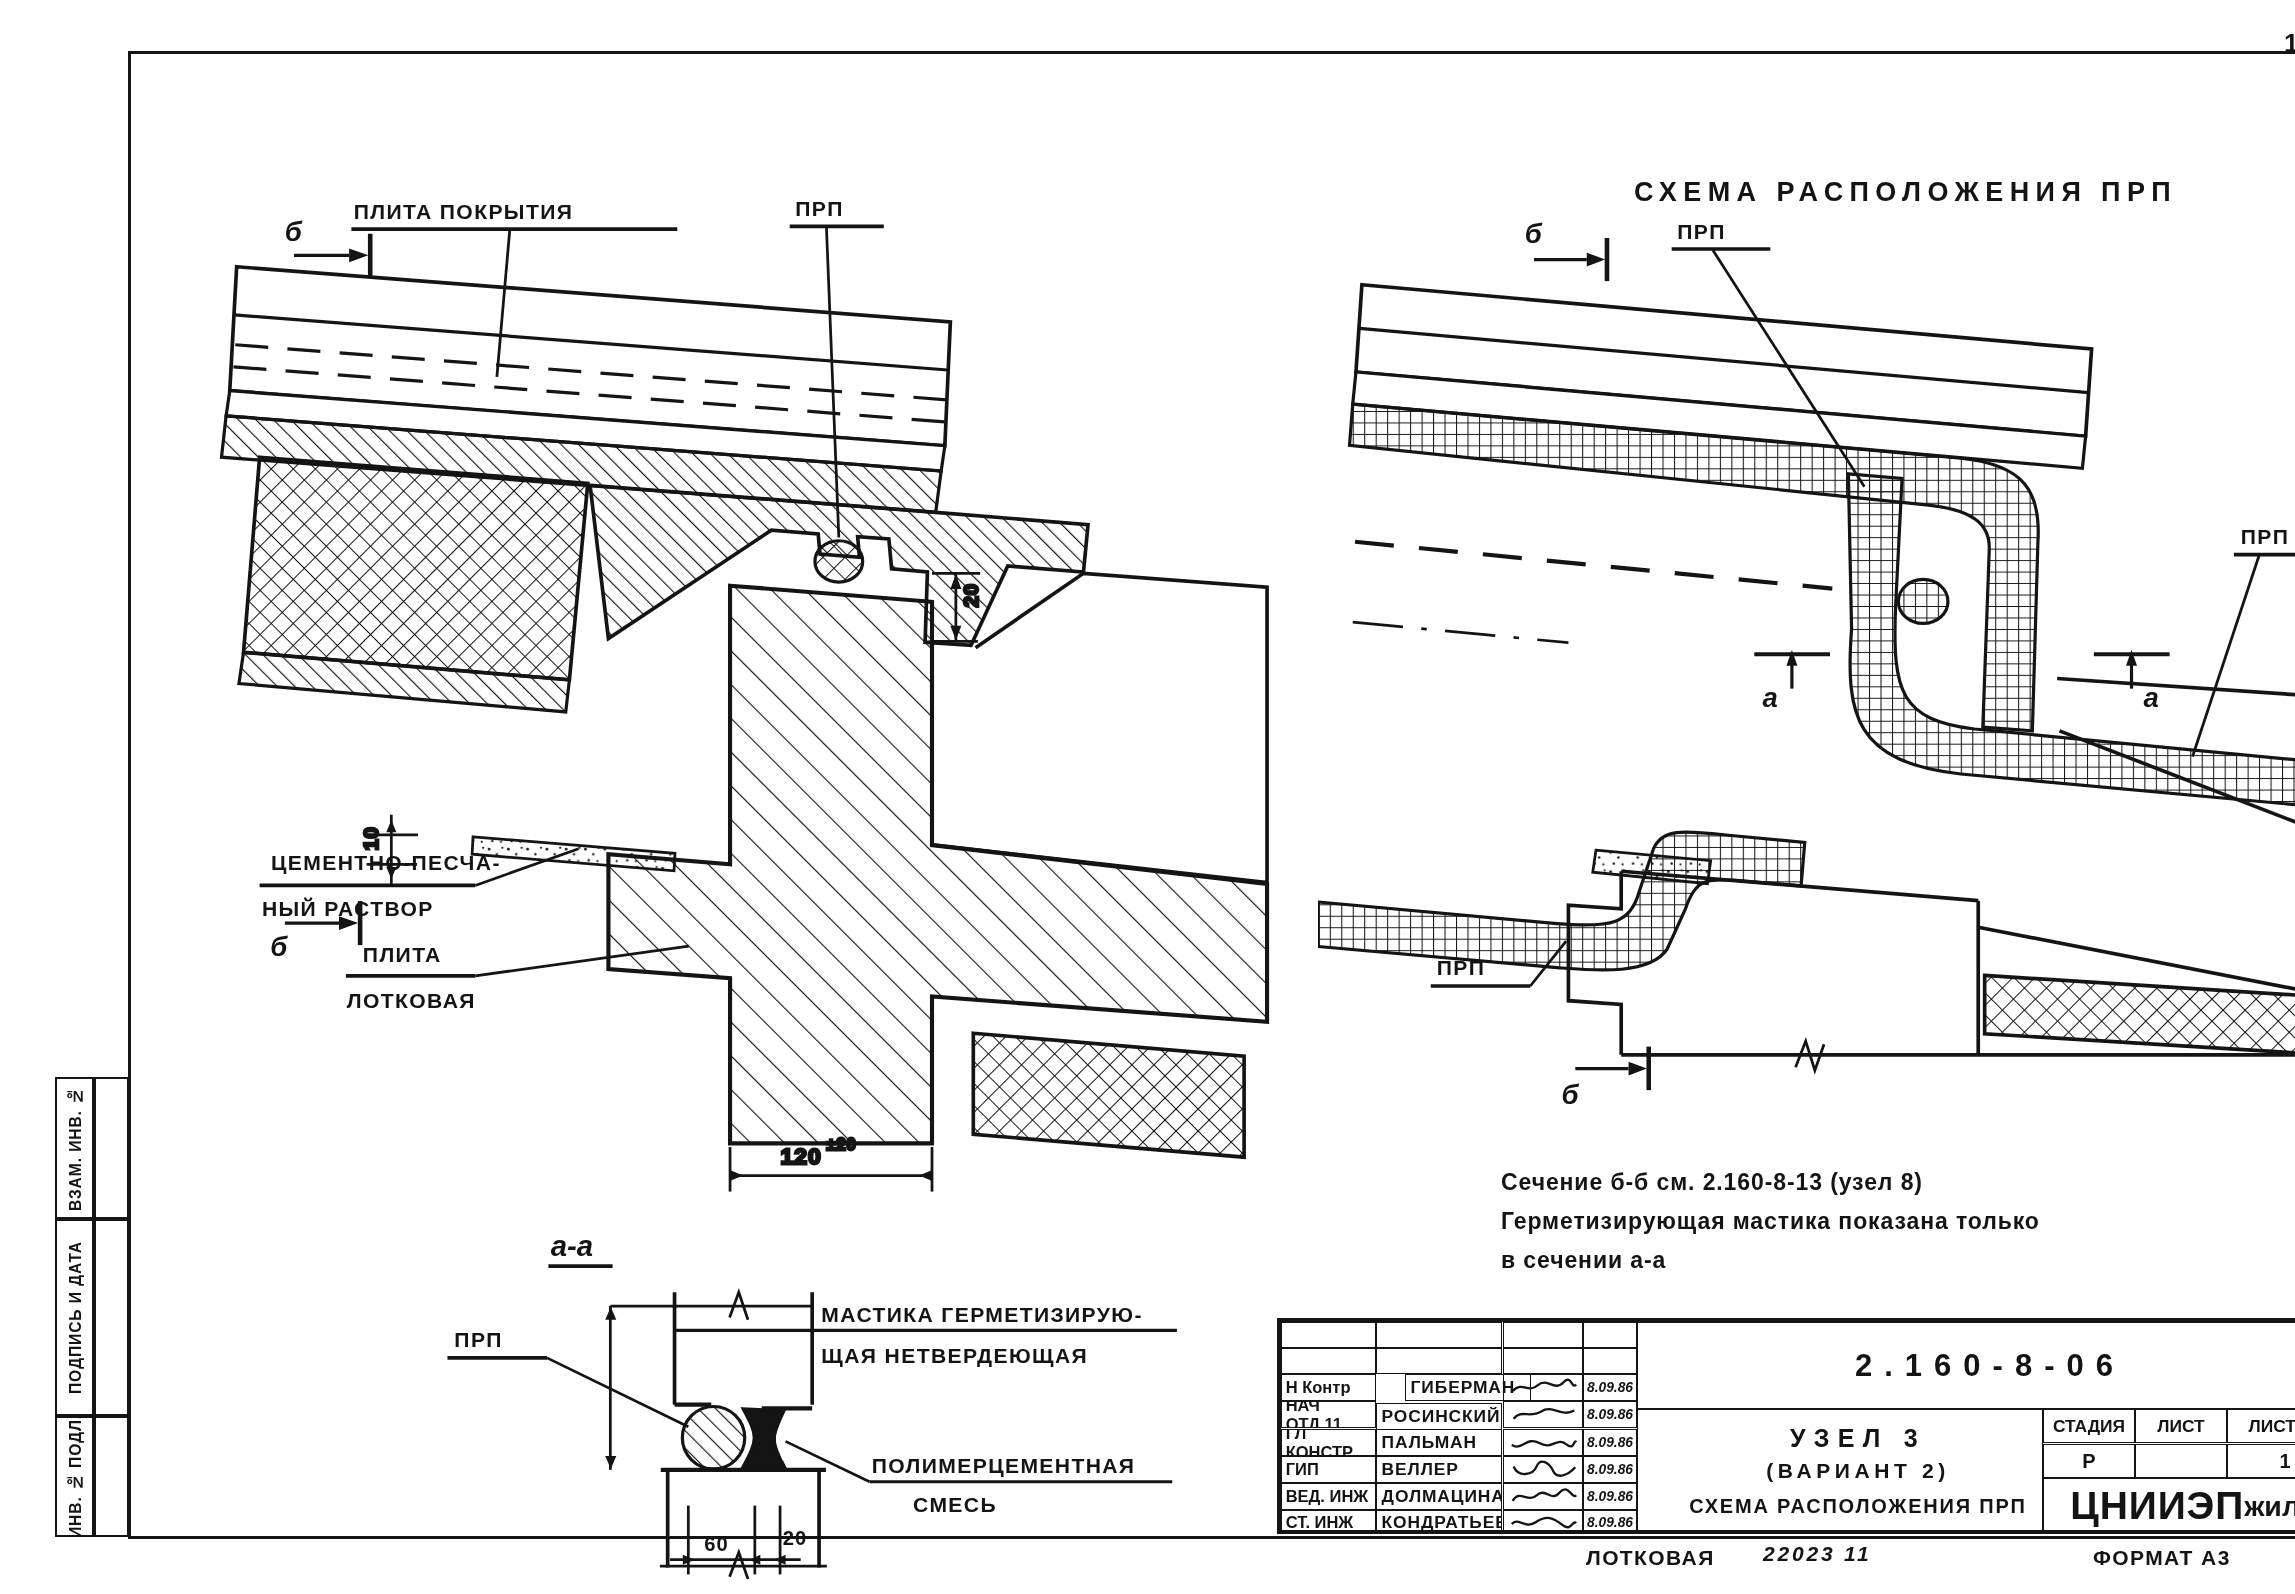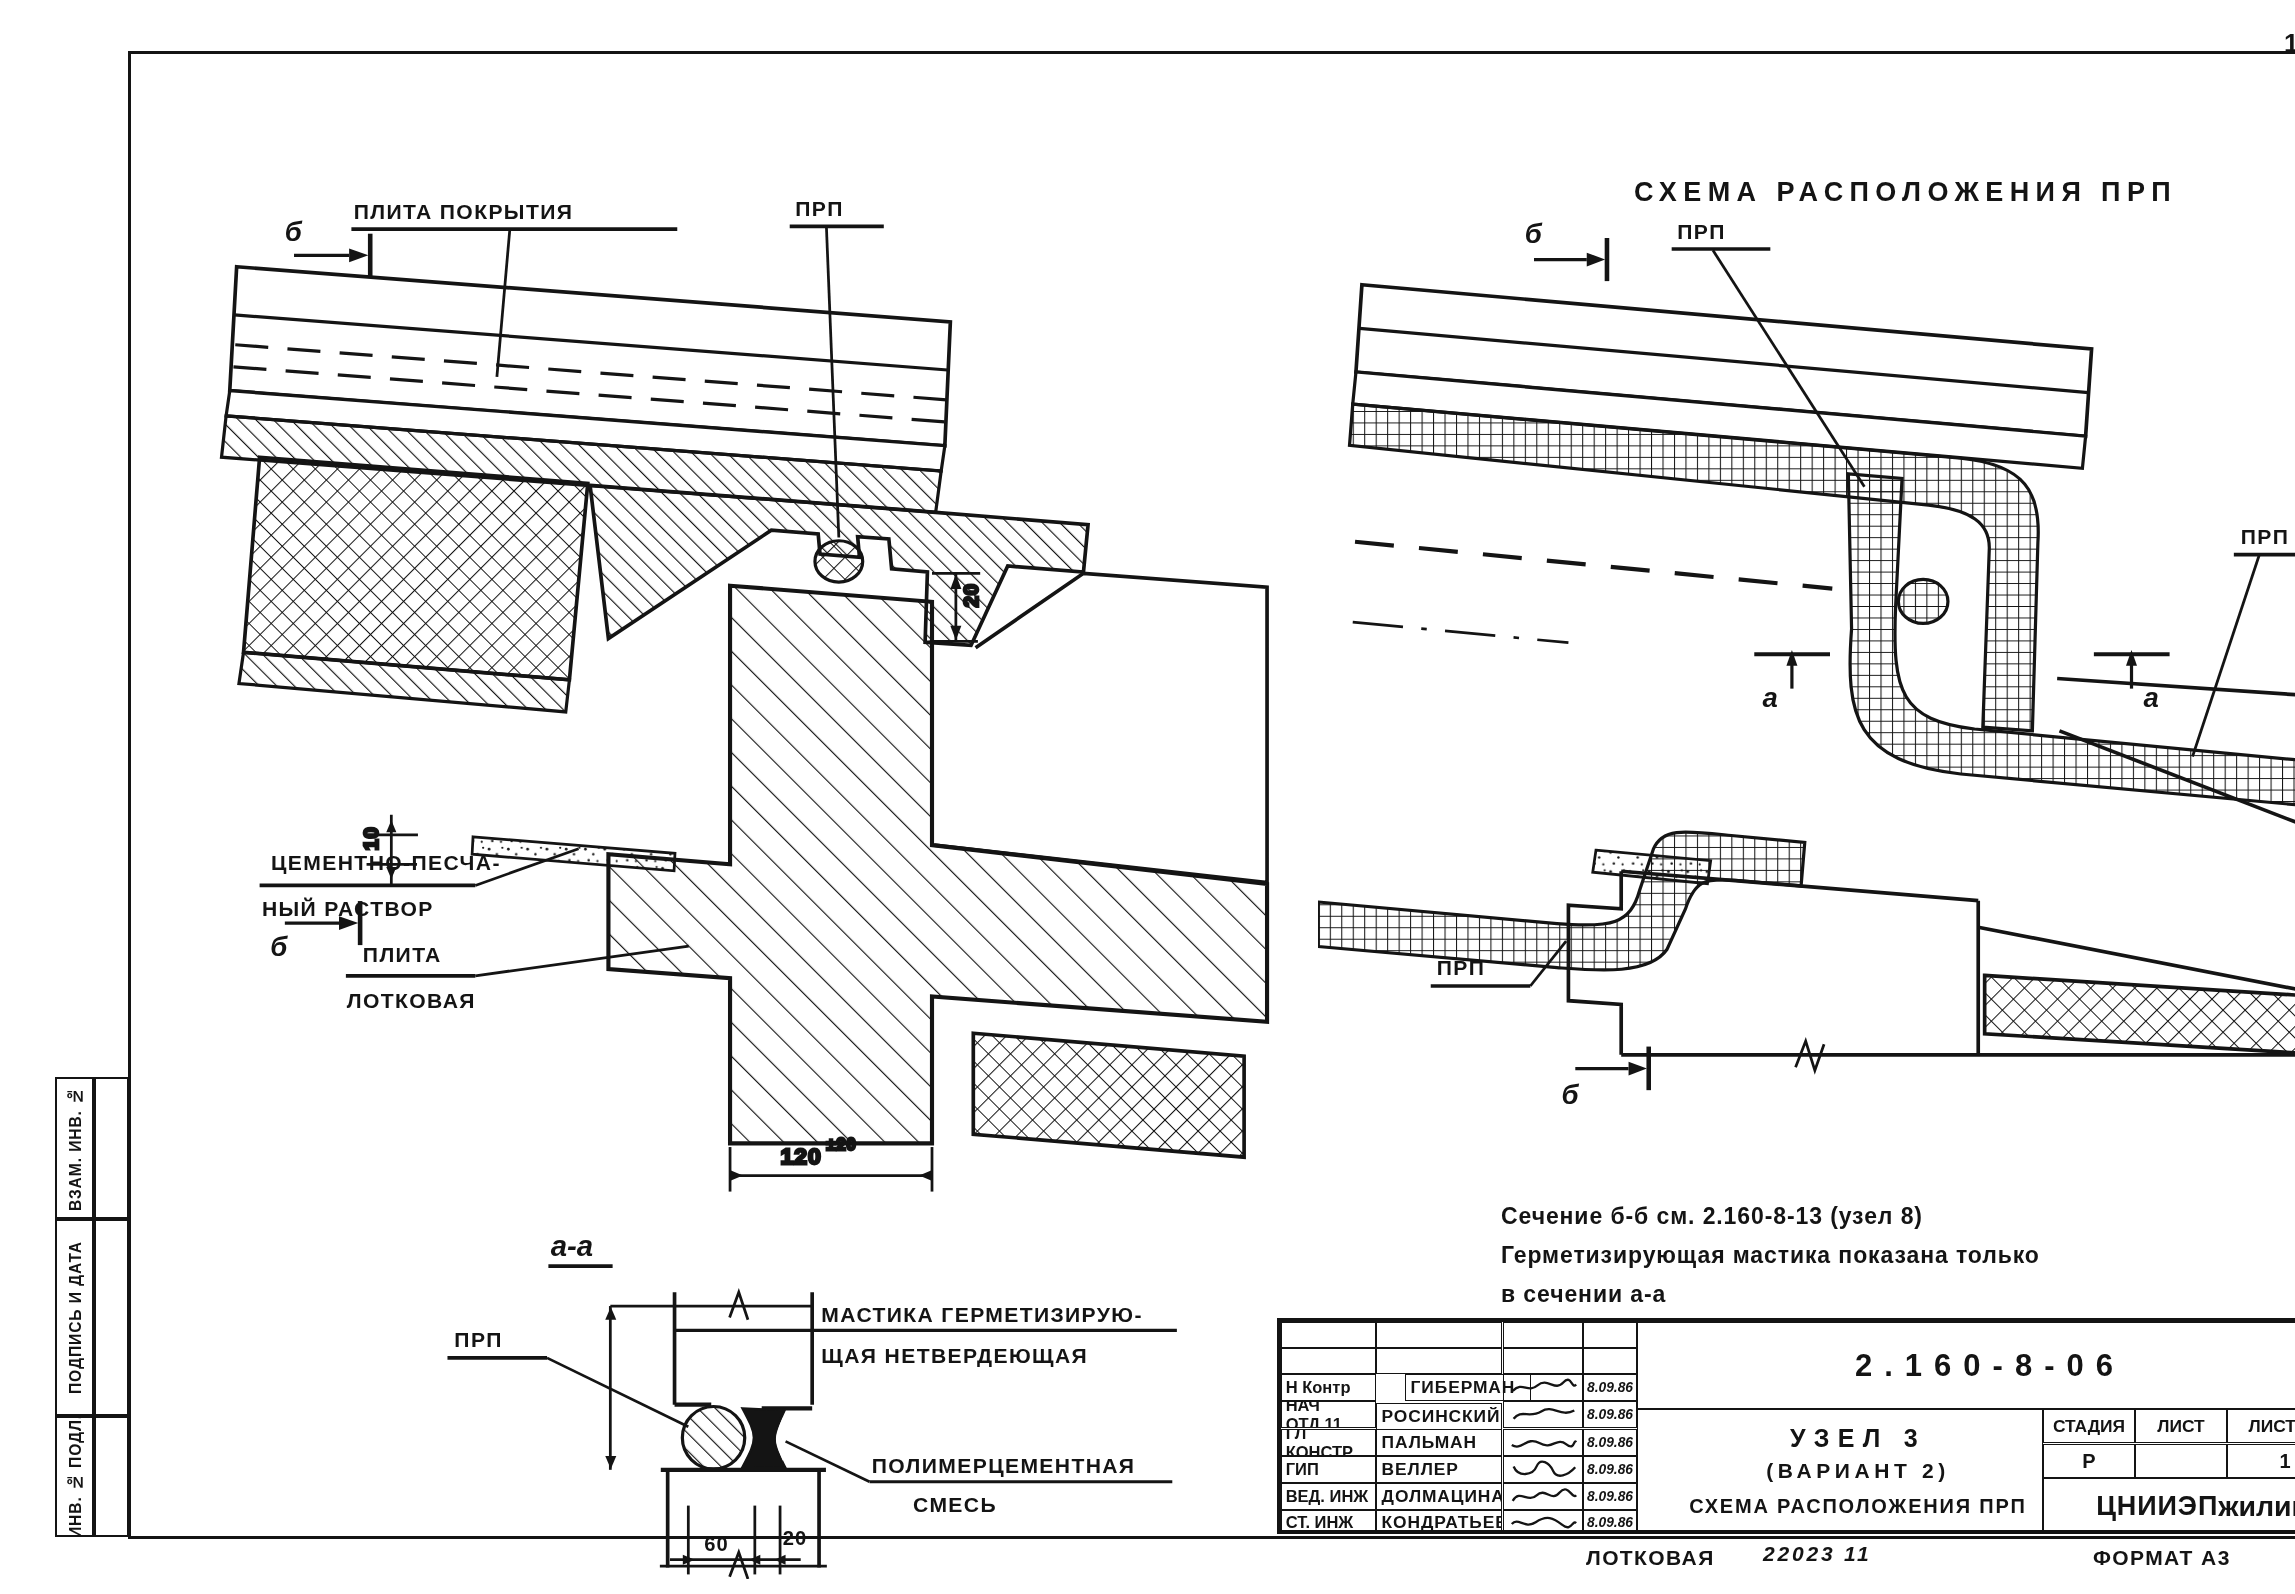--- a/index.html
+++ b/index.html
@@ -20,21 +20,21 @@
   .tb-role{font-size:16.5px;font-weight:bold;justify-content:flex-start;padding-left:3.7px;}
   .tb-name{font-size:17.4px;font-weight:bold;letter-spacing:0.9px;justify-content:flex-start;padding-left:4.6px;}
   .tb-date{font-size:13.8px;font-style:italic;font-weight:bold;}
   .tb-code{font-size:31px;font-weight:bold;letter-spacing:12px;}
   .tb-head{font-size:17.4px;font-weight:bold;}
   .tb-val{font-size:20px;font-weight:bold;}
   .tb-title{flex-direction:column;font-weight:bold;}
   .tb-title .l1{font-size:25px;letter-spacing:8.3px;}
   .tb-title .l2{font-size:21px;letter-spacing:4.6px;margin-top:6.4px;}
   .tb-title .l3{font-size:20px;letter-spacing:1.8px;margin-top:12px;}
-  .tb-org .big{font-size:27px;font-weight:bold;letter-spacing:0.9px;margin-left:42px;}
+  .tb-org .big{font-size:39px;font-weight:bold;letter-spacing:0.9px;margin-left:42px;}
   .tb-org .small{font-size:28.5px;font-weight:bold;}
   .footer{font-size:21px;font-weight:bold;letter-spacing:1.4px;white-space:nowrap;}
   .hand{font-style:italic;font-weight:bold;letter-spacing:2.8px;}
   svg text{font-family:"Liberation Sans",sans-serif;font-weight:bold;fill:#141414;}
   svg .cap{font-size:46px;letter-spacing:3px;}
   svg .sec{font-size:60px;font-style:italic;}
   svg .dim{font-size:44px;letter-spacing:2px;}
 </style>
 </head>
 <body>
@@ -302,21 +302,21 @@
       <line x1="995" y1="588" x2="812" y2="500"></line>
     </g>
     <text class="cap" x="90" y="295">ПРП</text>
     <text class="cap" x="890" y="240">МАСТИКА ГЕРМЕТИЗИРУЮ-</text>
     <text class="cap" x="890" y="330">ЩАЯ НЕТВЕРДЕЮЩАЯ</text>
     <text class="cap" x="1000" y="570">ПОЛИМЕРЦЕМЕНТНАЯ</text>
     <text class="cap" x="1090" y="655">СМЕСЬ</text>
   </svg>
 
   
-  <div class="abs note" style="left:1501px;top:1197px;">
+  <div class="abs note" style="left:1501px;top:1163px;">
     <div>Сечение б-б см. 2.160-8-13 (узел 8)</div>
     <div>Герметизирующая мастика показана только</div>
     <div>в  сечении  а-а</div>
   </div>
 
   
   <div class="abs tb-outer" style="left:1277px;top:1318px;width:1062px;height:216px;">
 
     <div class="tb-cell" style="left:0;top:0;width:95px;height:26px;"></div>
     <div class="tb-cell" style="left:95px;top:0;width:126px;height:26px;"></div>

